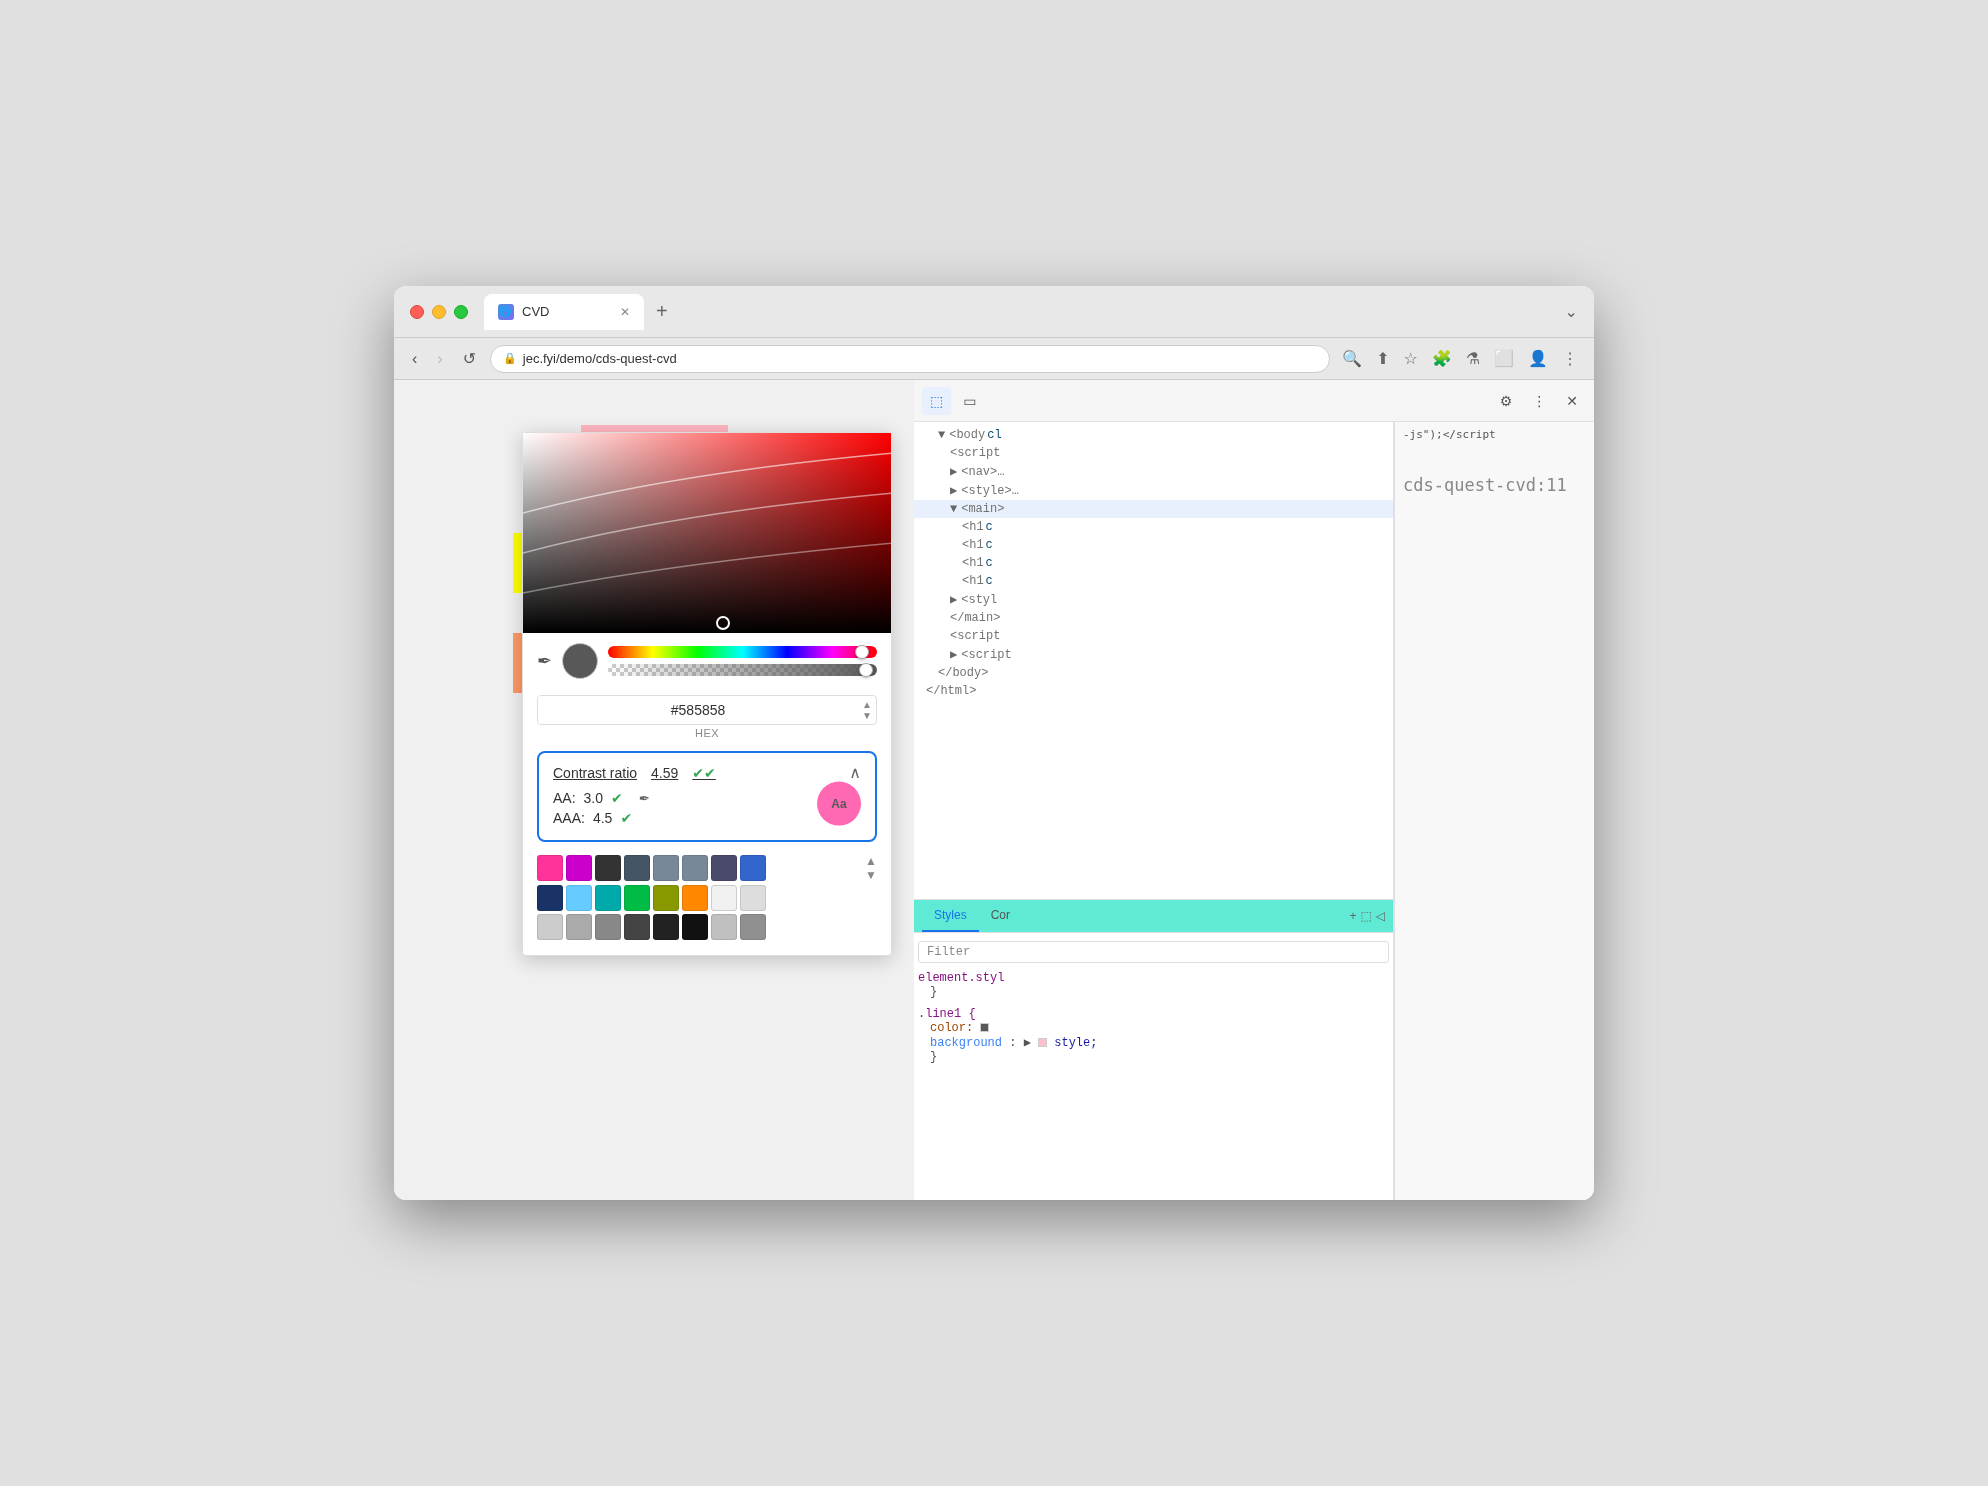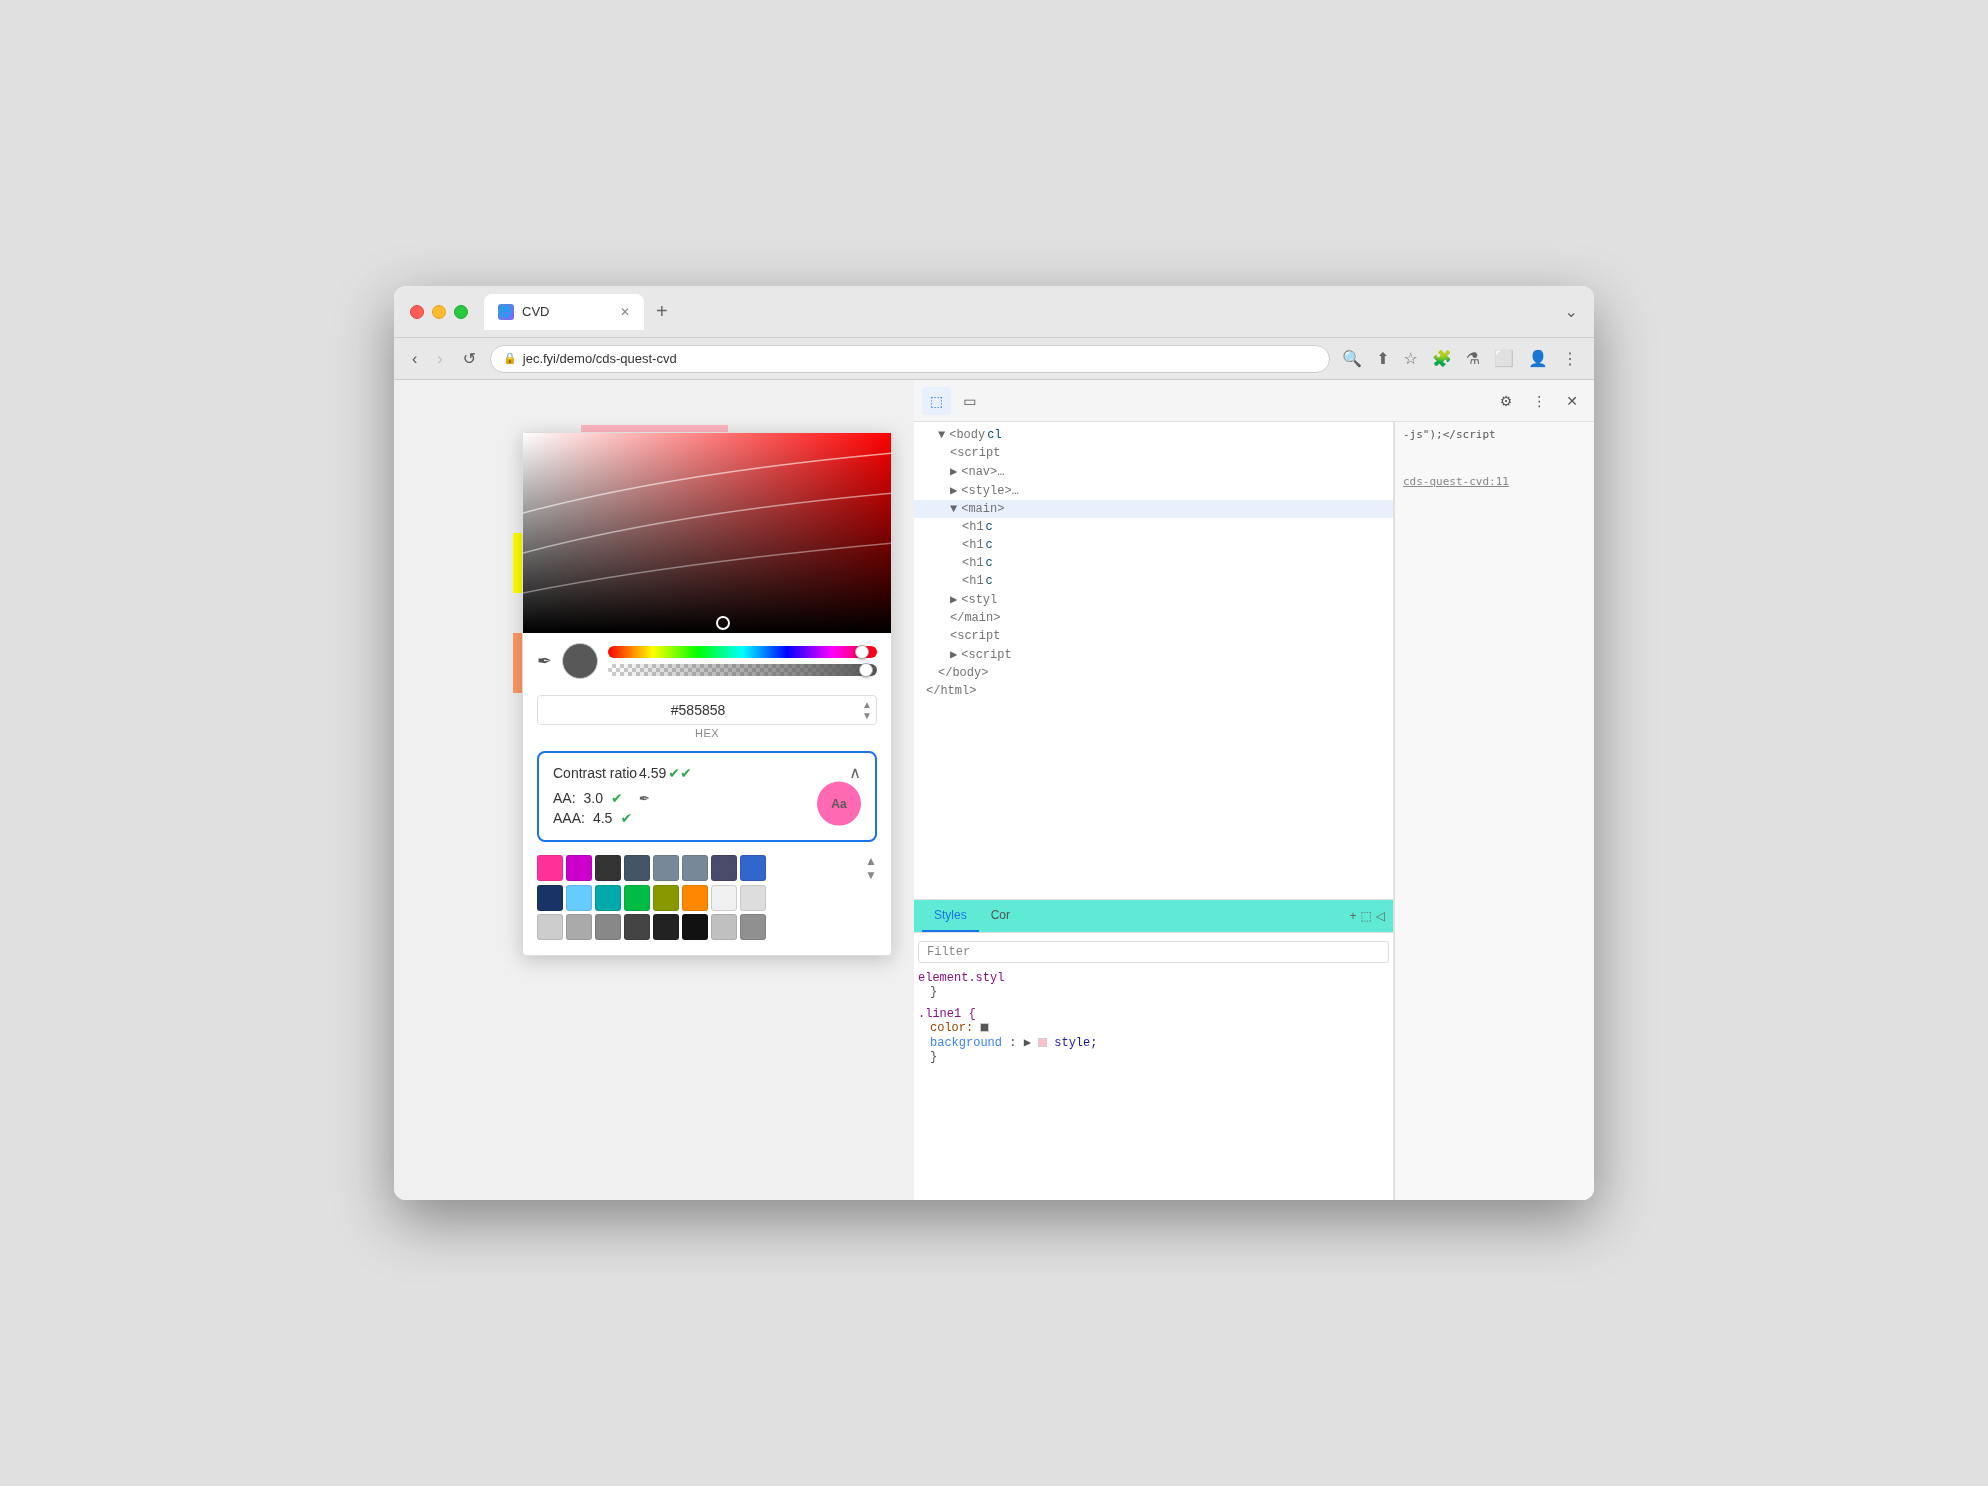--- a/index.html
+++ b/index.html
@@ -383,21 +383,22 @@
       display: flex;
       align-items: center;
       justify-content: space-between;
       margin-bottom: 8px;
     }
     .contrast-title {
       font-size: 14px;
       color: #333;
       display: flex;
       align-items: flex-start;
-      gap: 2px;
+      gap: 14px;
+      text-decoration: underline;
     }
     .contrast-check {
       color: #34a853;
       font-size: 14px;
     }
     .contrast-collapse {
       color: #666;
       cursor: pointer;
       font-size: 16px;
     }
@@ -723,21 +724,21 @@
 
         <div class="right-code-area">
           <div class="code-line">-js");&lt;/script</div>
           <div class="code-line"></div>
           <div class="code-line"></div>
           <div class="code-line"></div>
           <div class="code-line"></div>
           <div class="code-line"></div>
           <div class="code-line"></div>
           <div class="code-line"></div>
-          <div style="margin-top:auto; padding:4px; font-size:11px; color:#888;text-decoration:underline;">cds-quest-cvd:11</div>
+          <div style="margin-top:auto; padding:4px; font-size:17px; color:#888;">cds-quest-cvd:11</div>
         </div>
       </div>
     </div>
 
     <div class="color-picker-panel" style="top: 52px; left: 128px;">
 
       <div class="color-gradient">
         <div style="position:absolute;top:0;left:0;right:0;bottom:0;background:linear-gradient(to right, white, red);"></div>
         <div style="position:absolute;top:0;left:0;right:0;bottom:0;background:linear-gradient(to bottom, transparent, black);"></div>
 

